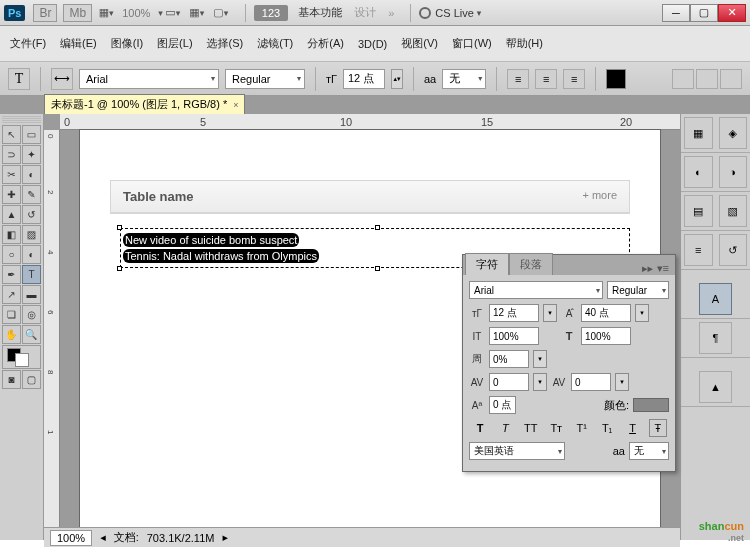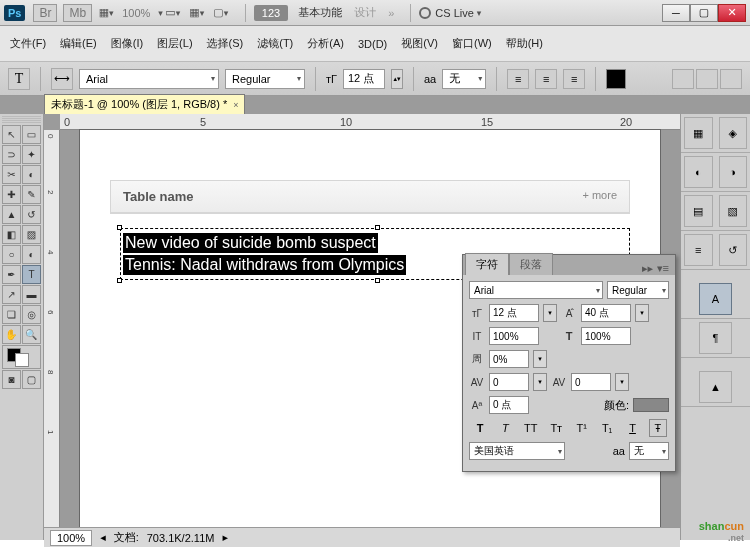--- a/index.html
+++ b/index.html
@@ -55,21 +55,21 @@
 .card-hd{background:linear-gradient(#f7f7f7,#ececec);padding:8px 12px;display:flex;justify-content:space-between;border-bottom:1px solid #d6d6d6;}
 .card-hd .ttl{font-weight:bold;color:#555;font-size:13px;}
 .card-hd .more{color:#888;font-size:11px;}
 .card-body{padding:18px 14px;display:flex;gap:14px;}
 .thumb{width:90px;height:80px;background:#eaeaea;border:1px solid #d0d0d0;border-radius:4px;}
 .newscol{flex:1;}
 .newstitle{color:#2358a6;font-weight:bold;font-size:13px;margin-bottom:6px;}
 .newsdesc{color:#999;font-size:11px;line-height:1.5;text-indent:2em;}
 .selarea{margin:14px 30px 0 40px;position:relative;}
 .selbox{border:1px dashed #000;padding:3px 2px;}
-.seltext{display:inline-block;background:#000;color:#fff;padding:1px 2px;font-size:16px;margin:1px 0;}
+.seltext{display:inline-block;background:#000;color:#fff;padding:1px 2px;font-size:11px;margin:1px 0;border-radius:6px;}
 .handle{position:absolute;width:5px;height:5px;background:#fff;border:1px solid #000;}
 .rpanel{width:70px;background:#cfcfcf;border-left:1px solid #999;}
 .rpanel .prow{display:flex;border-bottom:1px solid #aaa;}
 .rpanel .pbtn{flex:1;height:32px;border:1px solid #aaa;margin:3px;background:#cfcfcf;display:flex;align-items:center;justify-content:center;}
 .rpanel .pbtn.lone{margin:3px 18px;}
 .rpanel .pbtn.act{border:1px solid #678;background:#b8c4d0;}
 .charpanel{position:absolute;top:254px;left:462px;width:214px;background:#cfcfcf;border:1px solid #6a6a6a;box-shadow:2px 2px 4px rgba(0,0,0,0.3);}
 .charpanel .cp-tabs{height:20px;background:#a8a8a8;display:flex;align-items:flex-end;padding-left:2px;}
 .charpanel .cp-tab{padding:3px 10px;font-size:11px;background:#cfcfcf;border:1px solid #888;border-bottom:none;}
 .charpanel .cp-tab.inact{background:#b8b8b8;color:#555;}
@@ -312,21 +312,21 @@
     <div class="row">
       <span class="ic">AV</span>
       <div class="numf" style="width:40px">0</div>
         <div class="drop">▾</div>
       <span class="ic">AV</span>
       <div class="numf" style="width:40px">0</div>
         <div class="drop">▾</div>
     </div>
     <div class="row">
       <span class="ic">Aª</span>
-      <div class="numf" style="width:40px">0 点</div>
+      <div class="numf" style="width:27px">0 点</div>
       <span style="flex:1"></span>
       <span>颜色:</span>
       <div class="clrsw"></div>
     </div>
     <div class="row" style="gap:6px;justify-content:space-between;padding:0 2px">
       <span class="tbtn">
           <b>T</b>
         </span>
       <span class="tbtn">
           <i>T</i>

